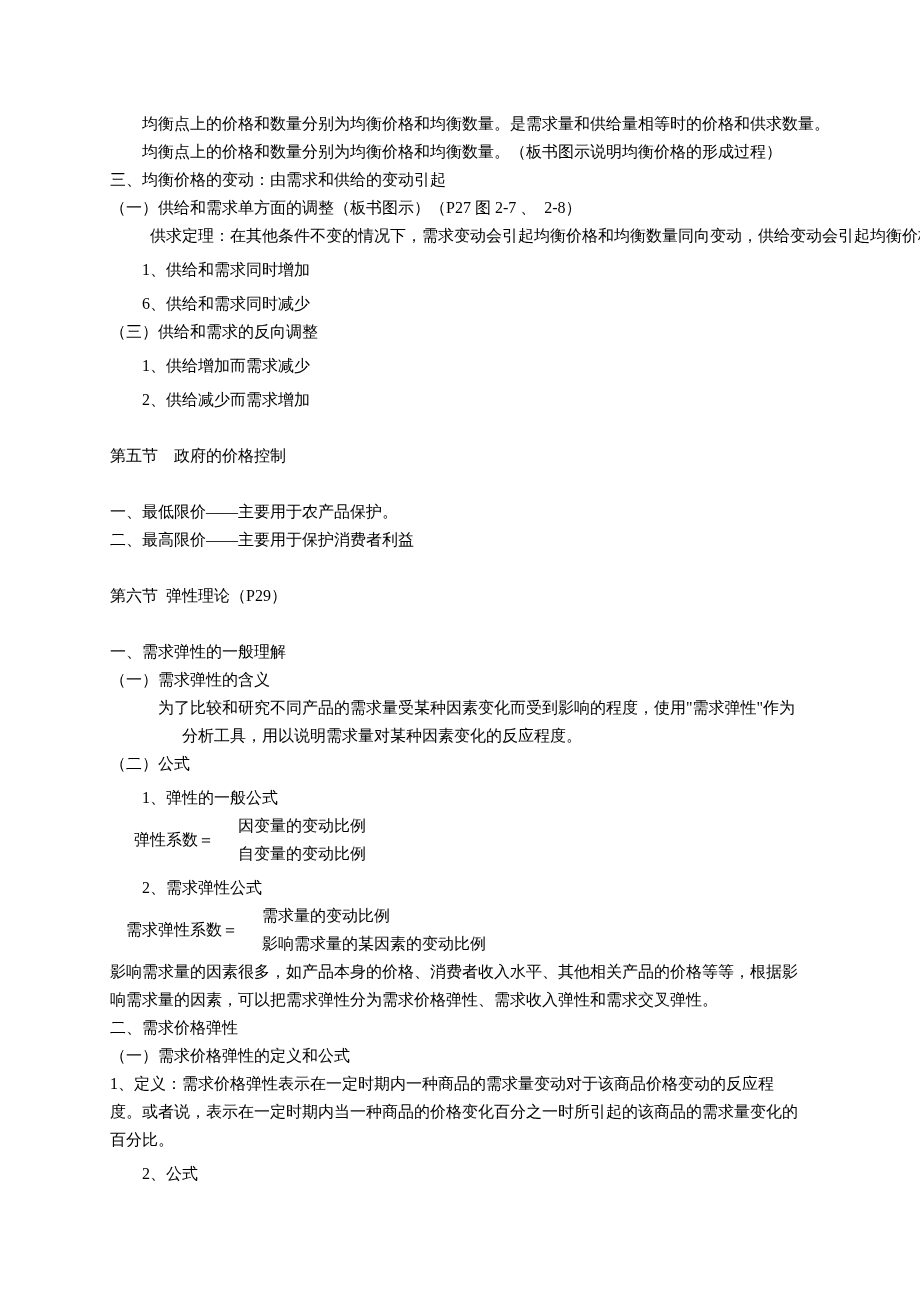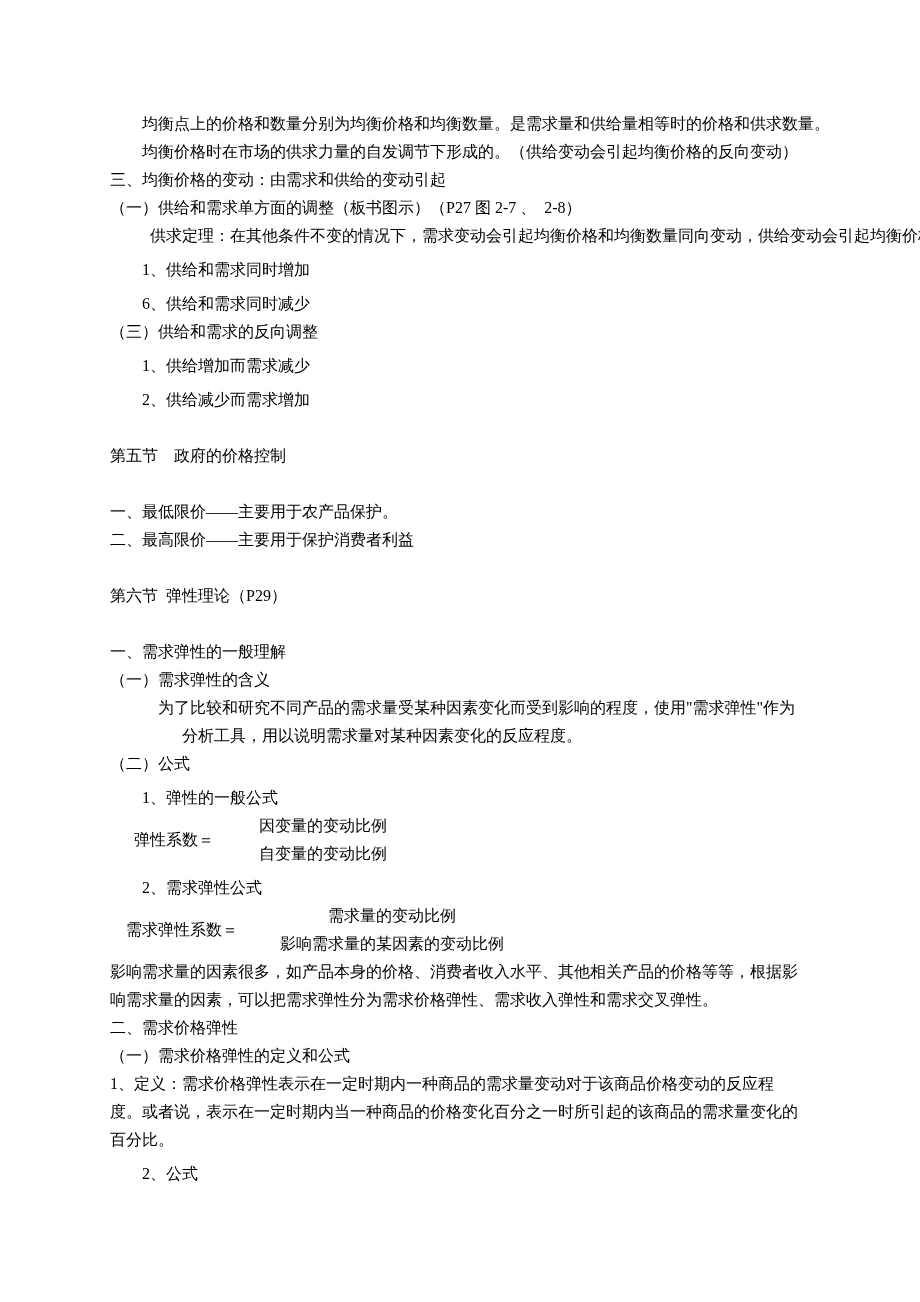--- a/index.html
+++ b/index.html
@@ -18,42 +18,41 @@
     padding: 110px 120px 0 110px;
   }
   .line {
     white-space: pre;
   }
   .i1 { padding-left: 2em; margin-top: 6px; }
   .i2 { padding-left: 3.5em; }
   .frac-wrap {
     display: inline-block;
     vertical-align: middle;
-    text-align: center;
   }
   .frac-line {
     border-top: 1.2px solid #000;
     height: 0;
     margin: 2px 0;
   }
   .frac-row { display: block; }
   .eq-row {
     display: flex;
     align-items: center;
   }
   .eq-label { white-space: pre; }
   .blank { height: 1.75em; }
 </style>
 </head>
 <body>
 
 <div class="page">
 
   <div class="line">        均衡点上的价格和数量分别为均衡价格和均衡数量。是需求量和供给量相等时的价格和供求数量。</div>
-  <div class="line">        均衡价格时在市场的供求力量的自发调节下形成的。（供给变动会引起均衡价格的反向变动）</div>
+  <div class="line">        均衡点上的价格和数量分别为均衡价格和均衡数量。（板书图示说明均衡价格的形成过程）</div>
   <div class="line">三、均衡价格的变动：由需求和供给的变动引起</div>
   <div class="line">（一）供给和需求单方面的调整（板书图示）（P27 图 2-7 、  2-8）</div>
   <div class="line">          供求定理：在其他条件不变的情况下，需求变动会引起均衡价格和均衡数量同向变动，供给变动会引起均衡价格的反向变动，均衡数量的同向变动</div>
   <div class="line i1">1、供给和需求同时增加</div>
   <div class="line i1">6、供给和需求同时减少</div>
   <div class="line">（三）供给和需求的反向调整</div>
   <div class="line i1">1、供给增加而需求减少</div>
   <div class="line i1">2、供给减少而需求增加</div>
 
   <div class="blank"></div>

